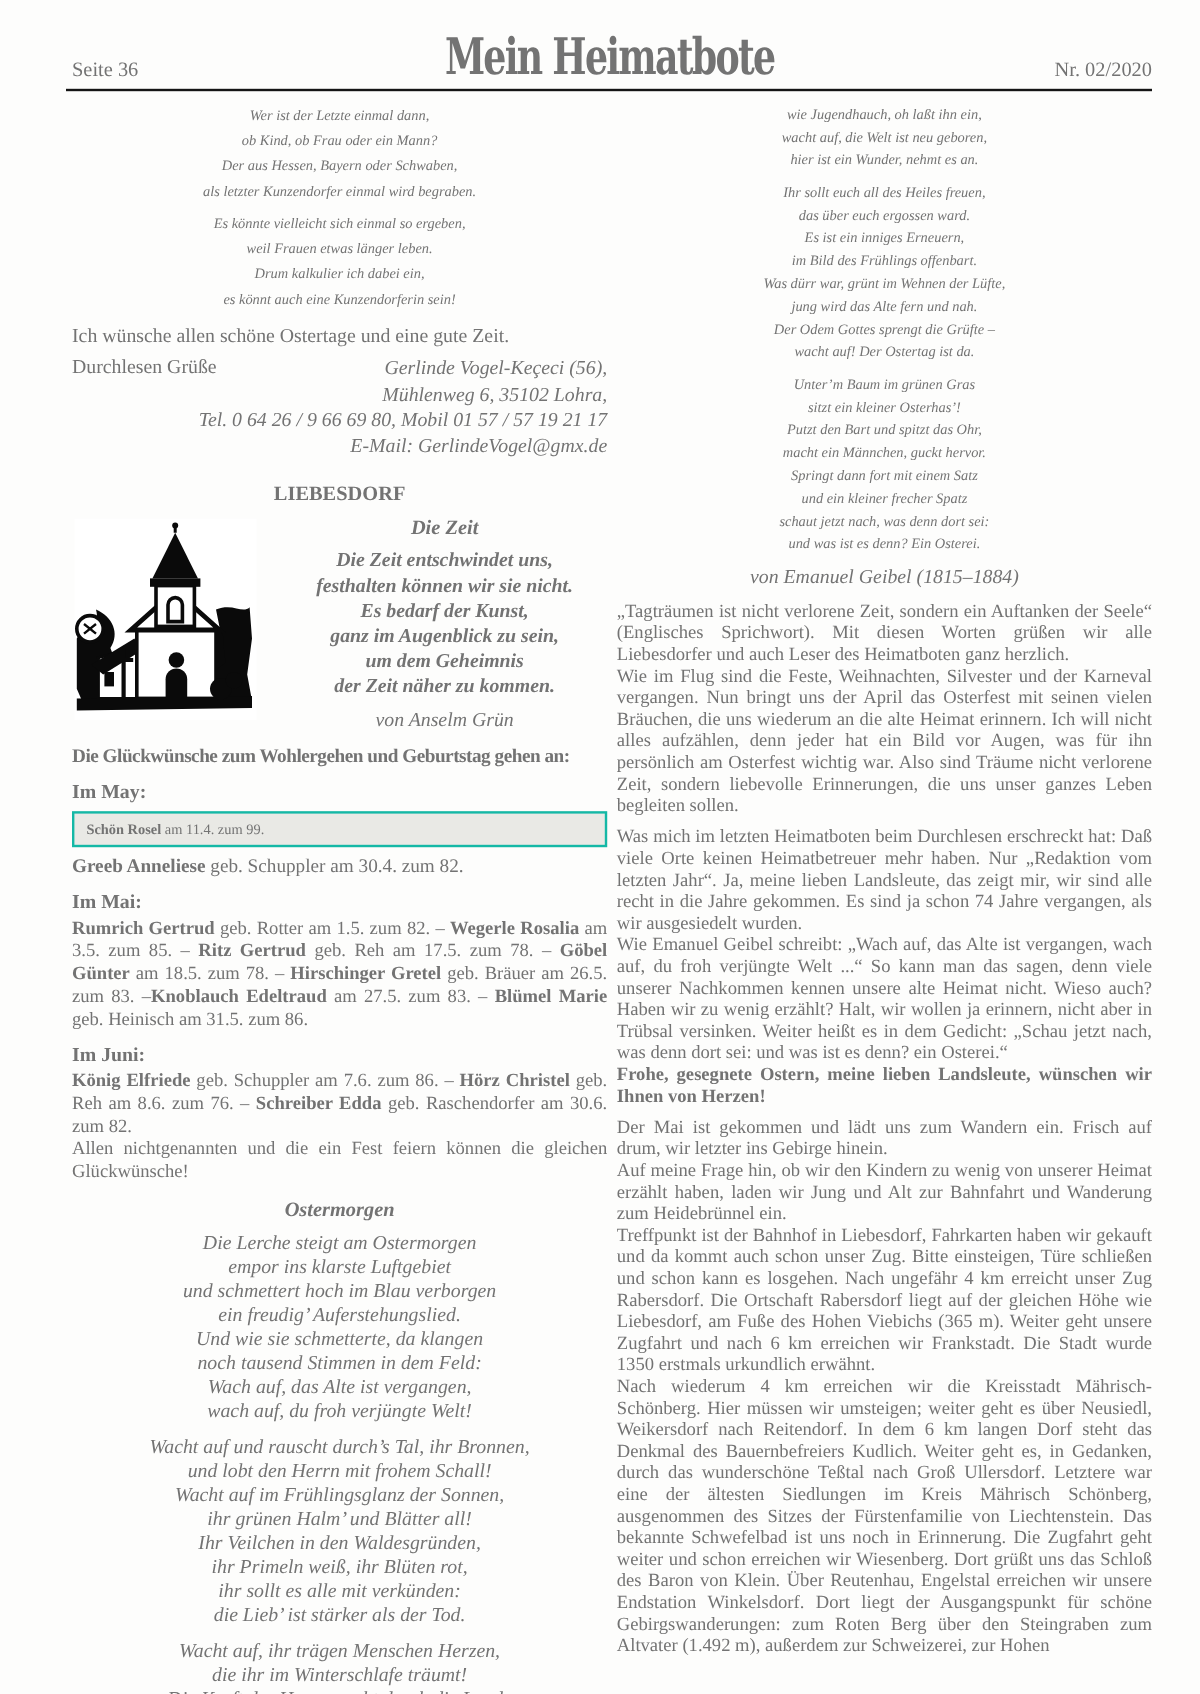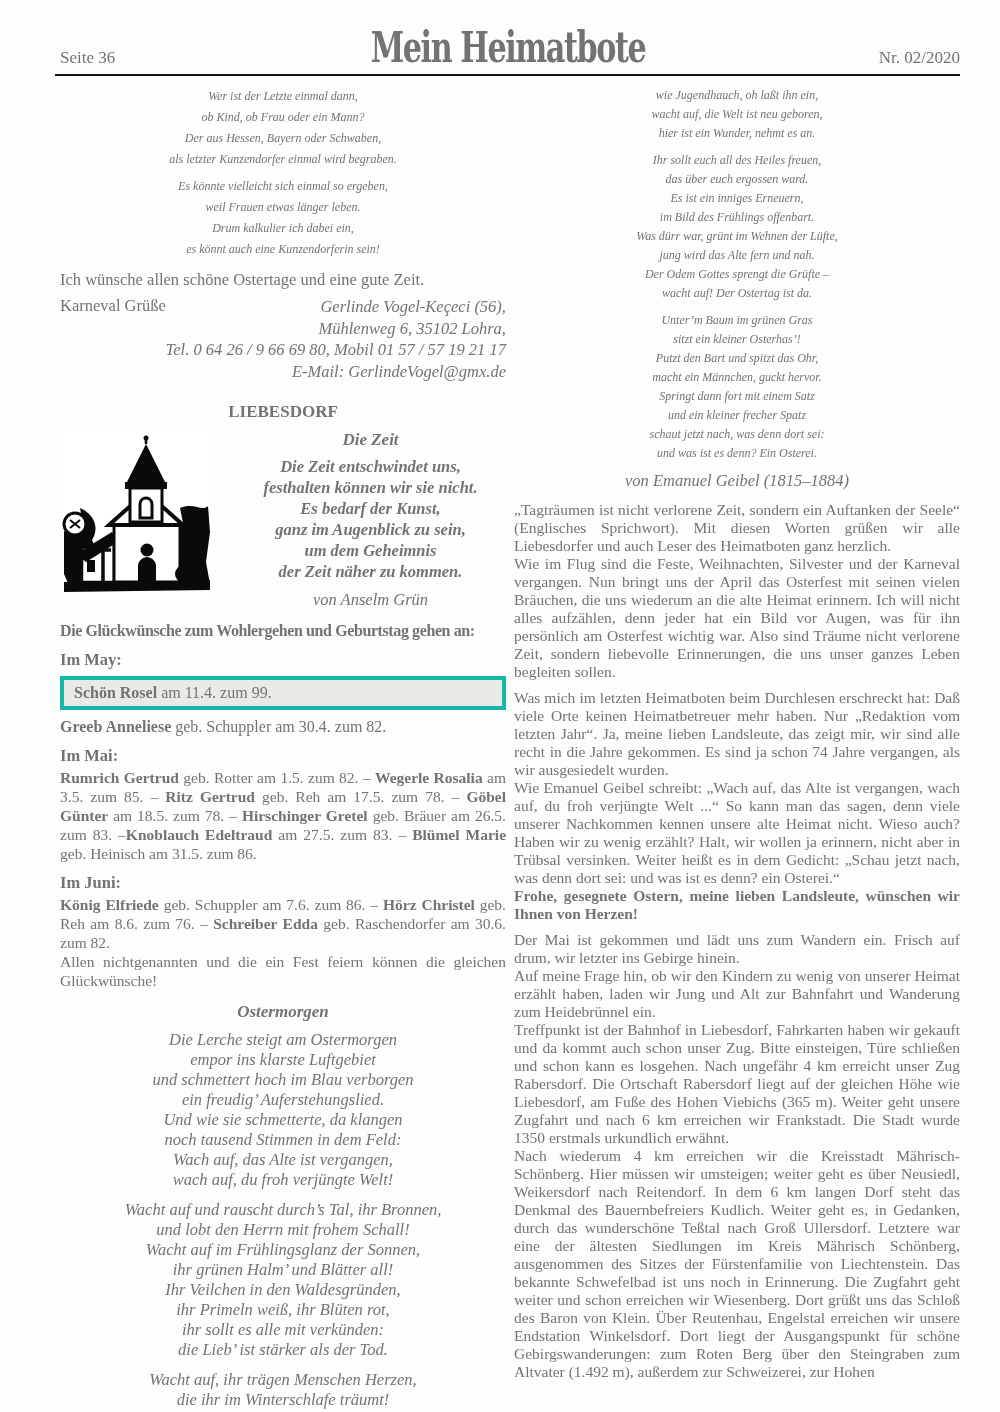--- a/index.html
+++ b/index.html
@@ -27,22 +27,22 @@
   .address{text-align:right;font-style:italic;font-size:16.5px;line-height:21.5px;}
   .sec-title{margin-top:20px;text-align:center;font-weight:bold;font-size:17px;}
   .church-block{position:relative;margin-top:8px;min-height:174px;}
   .church-svg{position:absolute;left:2px;top:2px;}
   .dz{margin-left:175px;text-align:center;}
   .dz-title{font-weight:bold;font-style:italic;font-size:17px;}
   .dz-lines{font-style:italic;font-size:16.5px;line-height:21px;margin-top:6px;font-weight:bold;}
   .dz-author{font-style:italic;font-size:16.5px;margin-top:8px;}
   .bday-intro{margin-top:12px;font-weight:bold;font-size:16px;letter-spacing:-0.4px;white-space:nowrap;}
   .bday-label{font-weight:bold;font-size:16.5px;margin-top:10px;}
-  .hl-box{margin-top:6px;background:#e9e9e5;border:4px solid #14b8a6;padding:3px 10px;
-          font-size:16px;line-height:20px;}
+  .hl-box{margin-top:6px;background:#e9e9e5;border:2px solid #14b8a6;padding:3px 10px;
+          font-size:12px;line-height:20px;}
   .entry{margin-top:8px;font-size:16px;}
   .bday-para{margin-top:2px;font-size:15.5px;line-height:19px;text-align:justify;}
   .outro{font-size:15.5px;line-height:19px;text-align:justify;}
   .oster-title{margin-top:12px;text-align:center;font-weight:bold;font-style:italic;font-size:17px;}
   .author-line{font-style:italic;text-align:center;font-size:16.5px;margin-top:8px;}
   .prose{font-size:15.5px;line-height:18px;text-align:justify;}
   .bold-line{font-weight:bold;}
   b{font-weight:bold;}
 </style>
 </head>
@@ -56,21 +56,21 @@
     <span class="issue-label">Nr. 02/2020</span>
   </div>
 
   <div class="col col-left">
     <p class="poem">Wer ist der Letzte einmal dann,<br>ob Kind, ob Frau oder ein Mann?<br>Der aus Hessen, Bayern oder Schwaben,<br>als letzter Kunzendorfer einmal wird begraben.</p>
     <p class="poem mt6">Es könnte vielleicht sich einmal so ergeben,<br>weil Frauen etwas länger leben.<br>Drum kalkulier ich dabei ein,<br>es könnt auch eine Kunzendorferin sein!</p>
 
     <p class="wish">Ich wünsche allen schöne Ostertage und eine gute Zeit.</p>
 
     <div class="greet-row">
-      <span class="greeting">Karneval Grüße</span>
+      <span class="greeting">Durchlesen Grüße</span>
       <div class="address">Gerlinde Vogel-Keçeci (56),<br>Mühlenweg 6, 35102 Lohra,<br>Tel. 0 64 26 / 9 66 69 80, Mobil 01 57 / 57 19 21 17<br>E-Mail: GerlindeVogel@gmx.de</div>
     </div>
 
     <p class="sec-title">LIEBESDORF</p>
 
     <div class="church-block">
       <svg class="church-svg" width="152" height="168" viewBox="0 0 152 168">
         <rect x="0" y="0" width="152" height="168" fill="#fff"></rect>
 
         <path d="M2,100 C10,86 22,92 18,76 C32,82 38,96 30,108 L36,124 28,152 8,156 2,142 Z" fill="#0a0a0a"></path>

